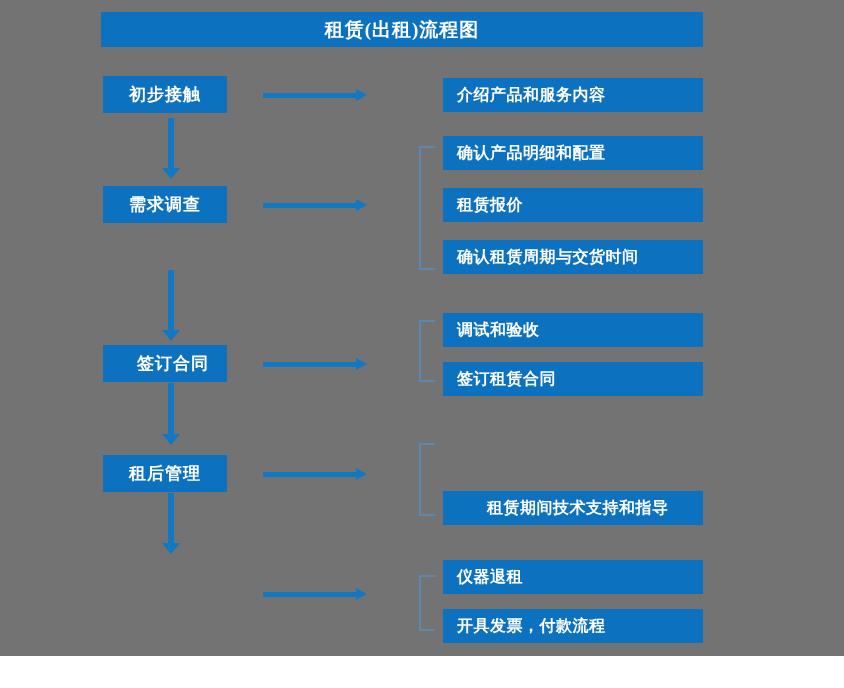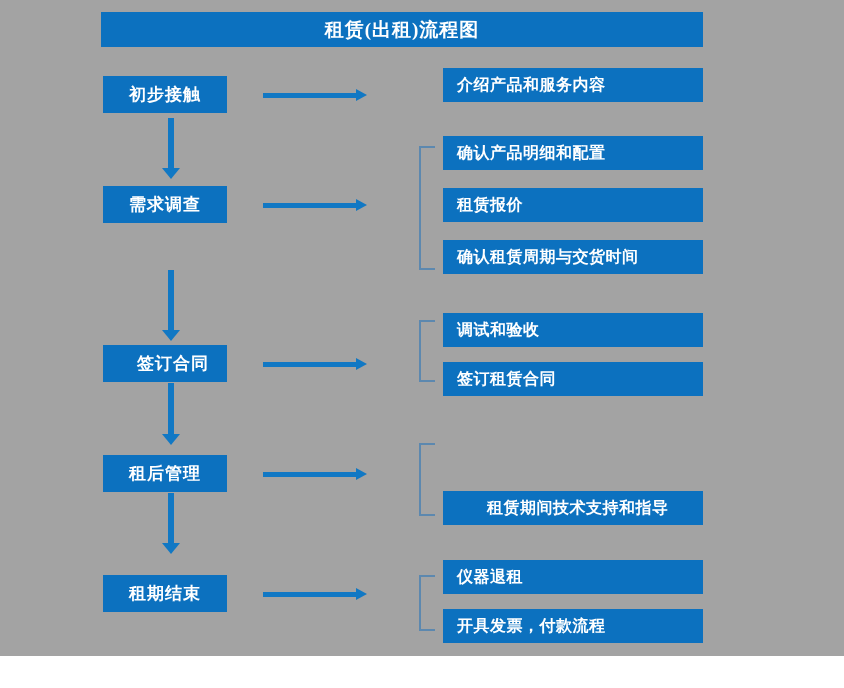--- a/index.html
+++ b/index.html
@@ -11,21 +11,21 @@
   body {
     width: 844px;
     height: 688px;
     font-family: "Liberation Serif", "DejaVu Serif", serif;
     overflow: hidden;
   }
   #canvas {
     position: relative;
     width: 844px;
     height: 656px;
-    background: #a3a3a3;
+    background: #737373;
   }
 
   
   .title-bar {
     position: absolute;
     left: 101px;
     top: 12px;
     width: 602px;
     height: 35px;
     background: #0C71BF;
@@ -153,21 +153,21 @@
 
   <div class="title-bar">租赁(出租)流程图</div>
 
   <div class="stage-box" style="top:76px;">初步接触</div>
 
   <div class="h-arrow" style="top:88px;">
     <span class="shaft"></span>
     <span class="head"></span>
   </div>
 
-  <div class="detail-box" style="top:68px;">介绍产品和服务内容</div>
+  <div class="detail-box" style="top:78px;">介绍产品和服务内容</div>
 
   <div class="v-arrow" style="top:118px; height:62px;">
     <span class="shaft" style="height:50px;"></span>
     <span class="head" style="top:50px;"></span>
   </div>
 
   <div class="stage-box" style="top:186px;">需求调查</div>
 
   <div class="h-arrow" style="top:198px;">
     <span class="shaft"></span>
@@ -223,21 +223,20 @@
     <span class="hook bottom"></span>
   </div>
 
   <div class="detail-box" style="top:491px;padding-left:44px;">租赁期间技术支持和指导</div>
 
   <div class="v-arrow" style="top:493px; height:62px;">
     <span class="shaft" style="height:50px;"></span>
     <span class="head" style="top:50px;"></span>
   </div>
 
-  <div class="stage-box" style="top:575px;">租期结束</div>
 
   <div class="h-arrow" style="top:587px;">
     <span class="shaft"></span>
     <span class="head"></span>
   </div>
 
   <div class="bracket" style="top:575px; height:56px;">
     <span class="spine"></span>
     <span class="hook top"></span>
     <span class="hook bottom"></span>

